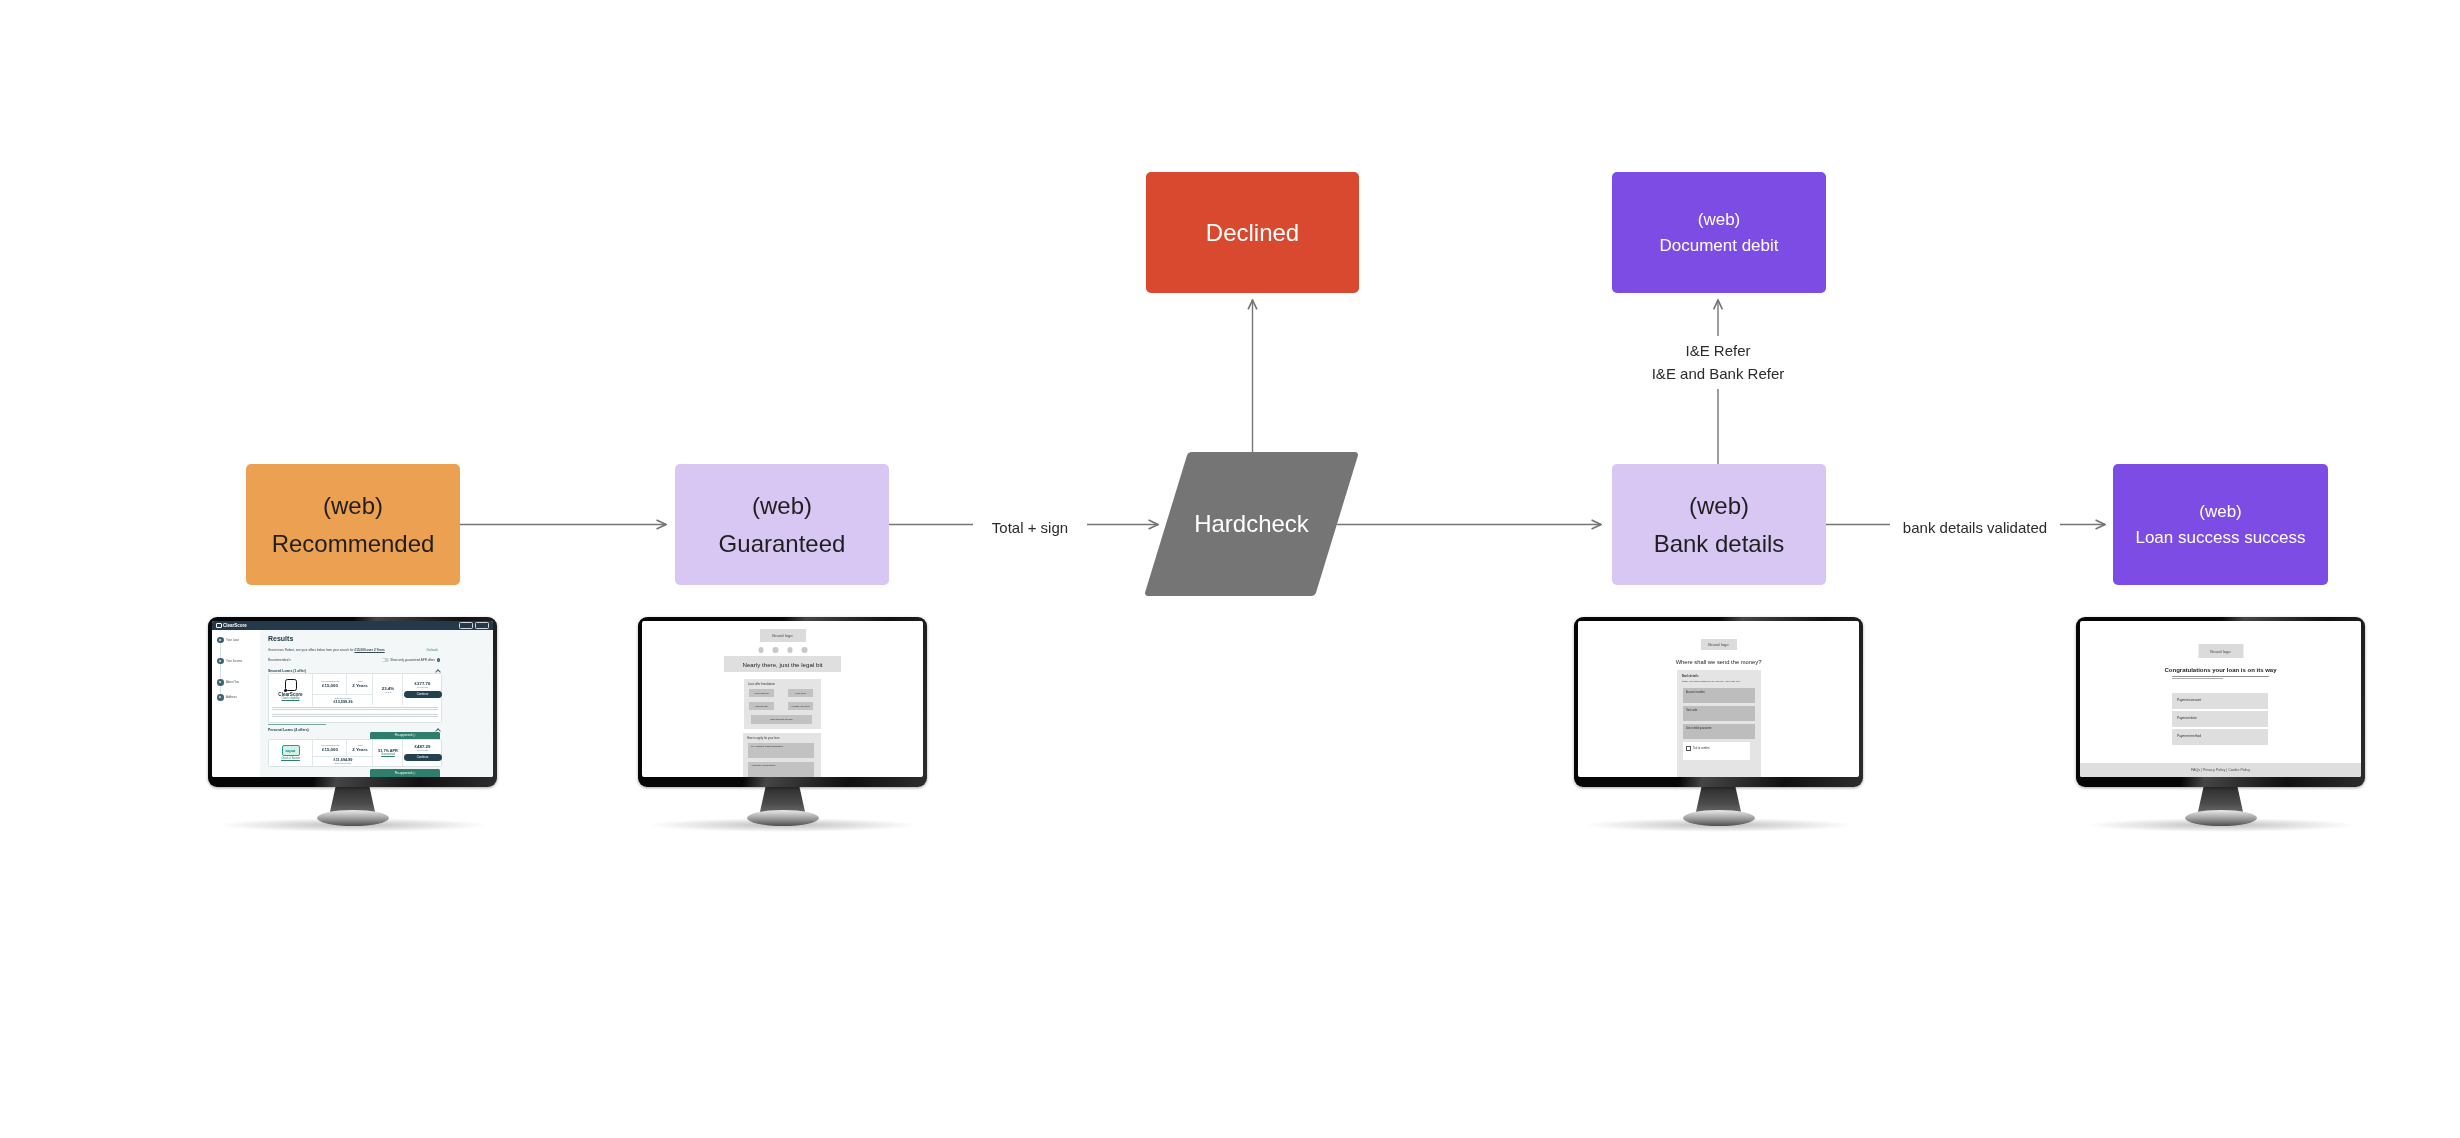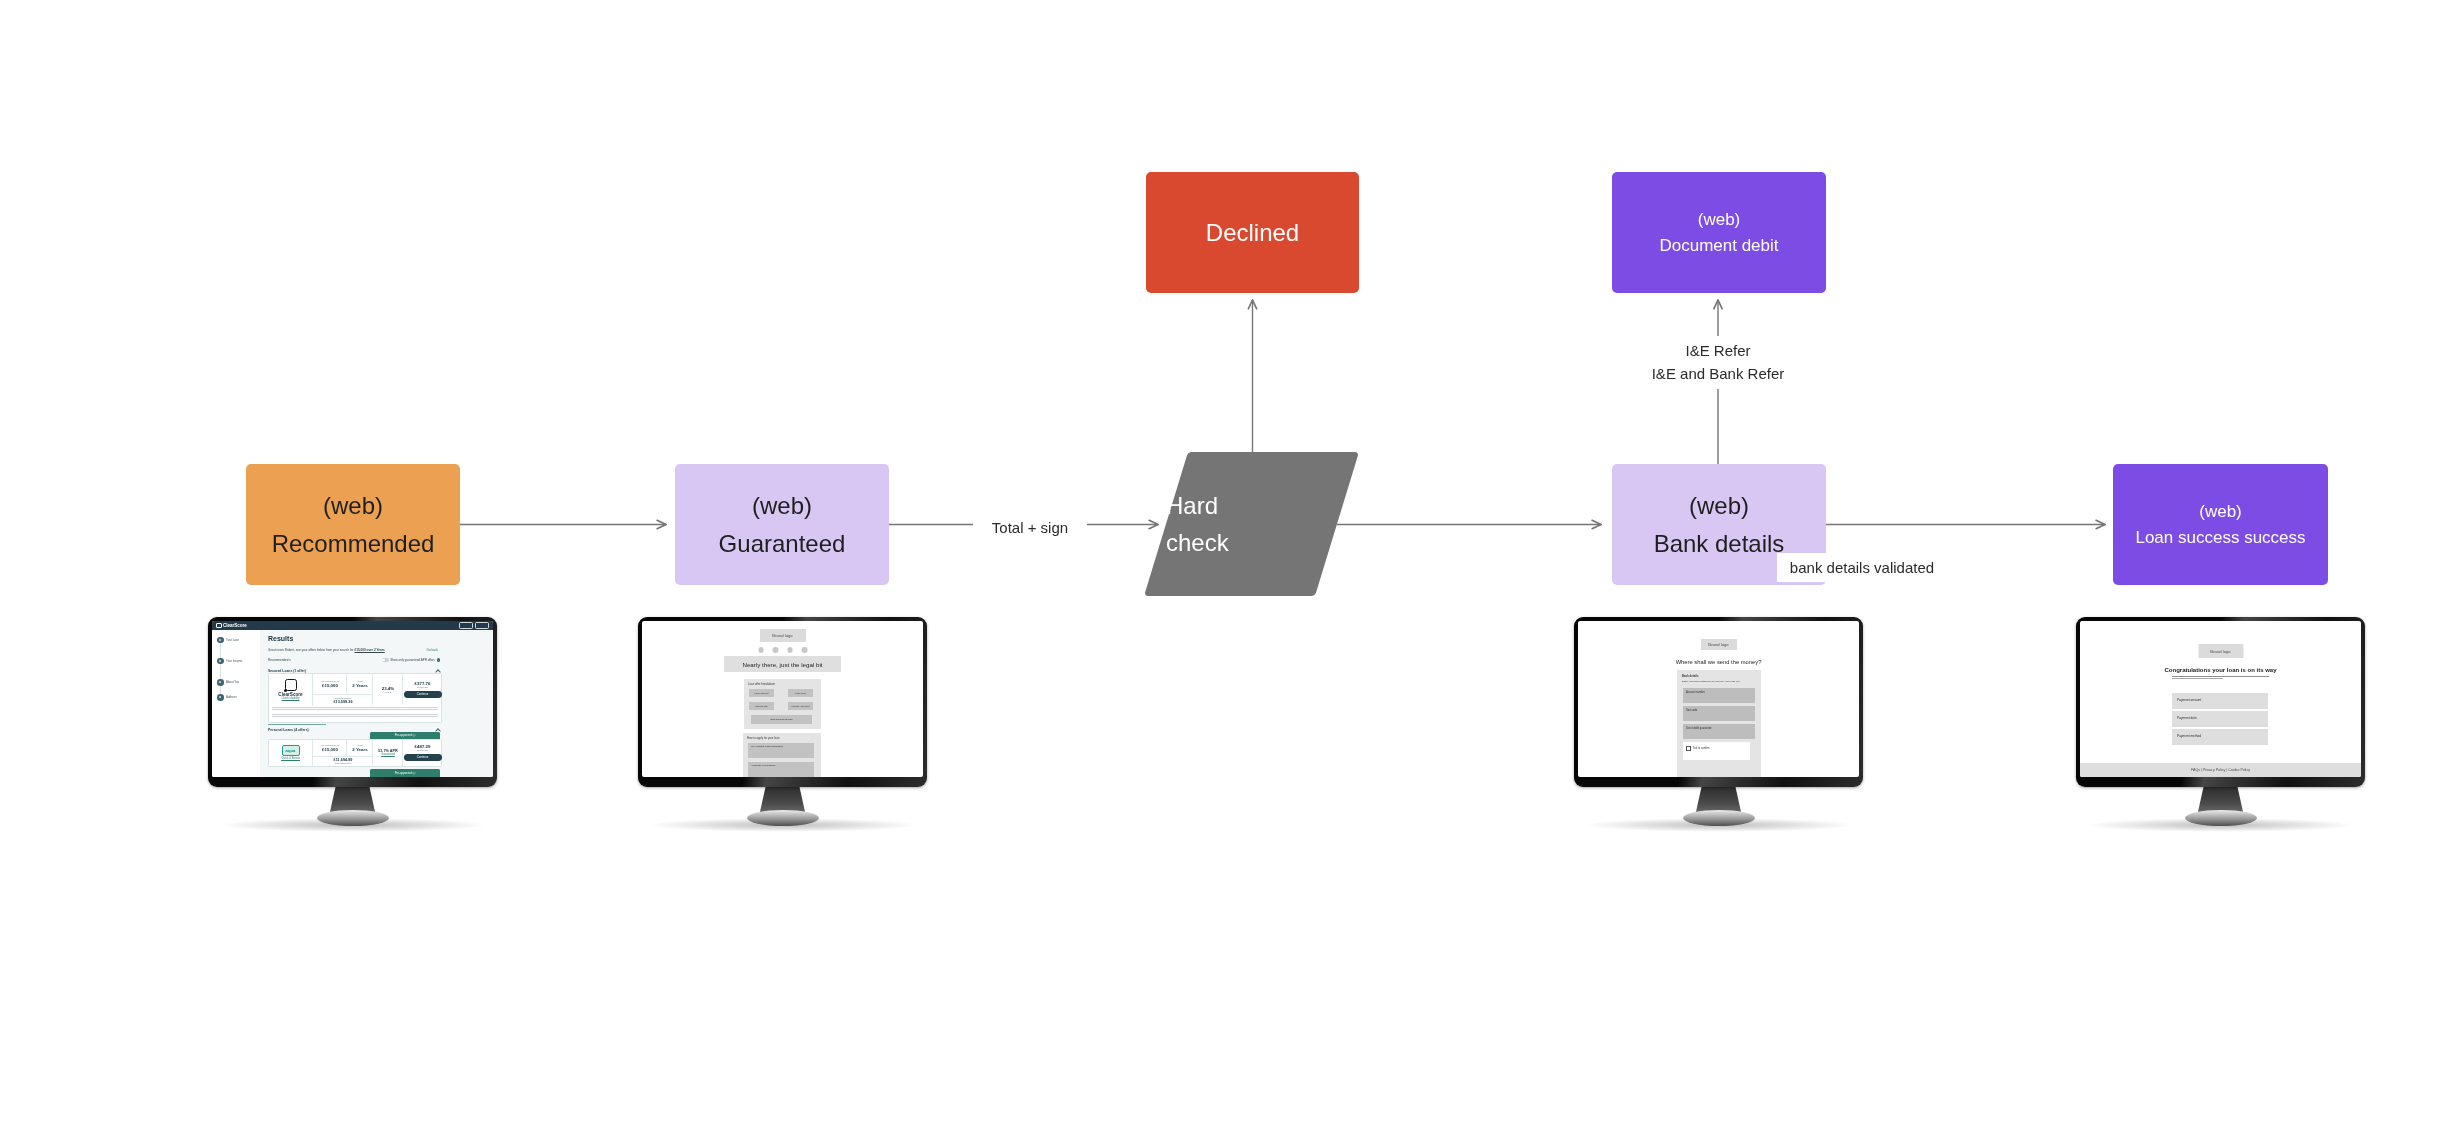--- a/index.html
+++ b/index.html
@@ -15,28 +15,28 @@
   .node.white{color:#ffffff;}
   .node.small{font-size:17px;line-height:1.5;}
   .n-agg{left:246px;top:464px;width:214px;height:121px;background:#ECA152;}
   .n-agr{left:675px;top:464px;width:214px;height:121px;background:#D9C7F3;}
   .n-dec{left:1146px;top:172px;width:213px;height:121px;background:#D8492F;}
   .n-doc{left:1612px;top:172px;width:214px;height:121px;background:#7C4CE4;}
   .n-bank{left:1612px;top:464px;width:214px;height:121px;background:#D9C7F3;}
   .n-loan{left:2113px;top:464px;width:215px;height:121px;background:#7C4CE4;}
   .hc-shape{position:absolute;left:1166px;top:452px;width:171px;height:144px;background:#757575;
             transform:skewX(-17deg);border-radius:4px;}
-  .hc-text{position:absolute;left:1166px;top:452px;width:171px;height:144px;display:flex;flex-direction:column;
-           align-items:flex-start;justify-content:center;color:#fff;font-size:24px;line-height:1.55;}
+  .hc-text{position:absolute;left:1166px;top:452px;width:171px;height:144px;display:flex;
+           align-items:center;justify-content:center;color:#fff;font-size:24px;line-height:1.55;}
 
   
   .edge-label{position:absolute;background:#ffffff;color:#2b2b2b;font-size:15px;text-align:center;
               padding:3px 0;line-height:1.55;}
   .el-apply{left:973px;top:513px;width:114px;}
-  .el-valid{left:1777px;top:513px;width:170px;margin-top:40px;}
+  .el-valid{left:1890px;top:513px;width:170px;}
   .el-refer{left:1618px;top:336px;width:200px;}
 
   
   .monitor{position:absolute;top:617px;width:289px;height:218px;}
   .screen{position:absolute;left:0;top:0;width:281px;height:156px;
           padding:4px 4px 10px 4px;border-radius:9px;
           background:linear-gradient(104deg,#060606 44%,#454545 51%,#111111 76%,#2d2d2d 100%);
           box-shadow:0 1px 3px rgba(0,0,0,.35);}
   .screen-inner{width:281px;height:156px;background:#ffffff;position:relative;overflow:hidden;border-radius:2px;}
   .neck{position:absolute;left:50%;top:170px;width:46px;height:27px;transform:translateX(-50%);

